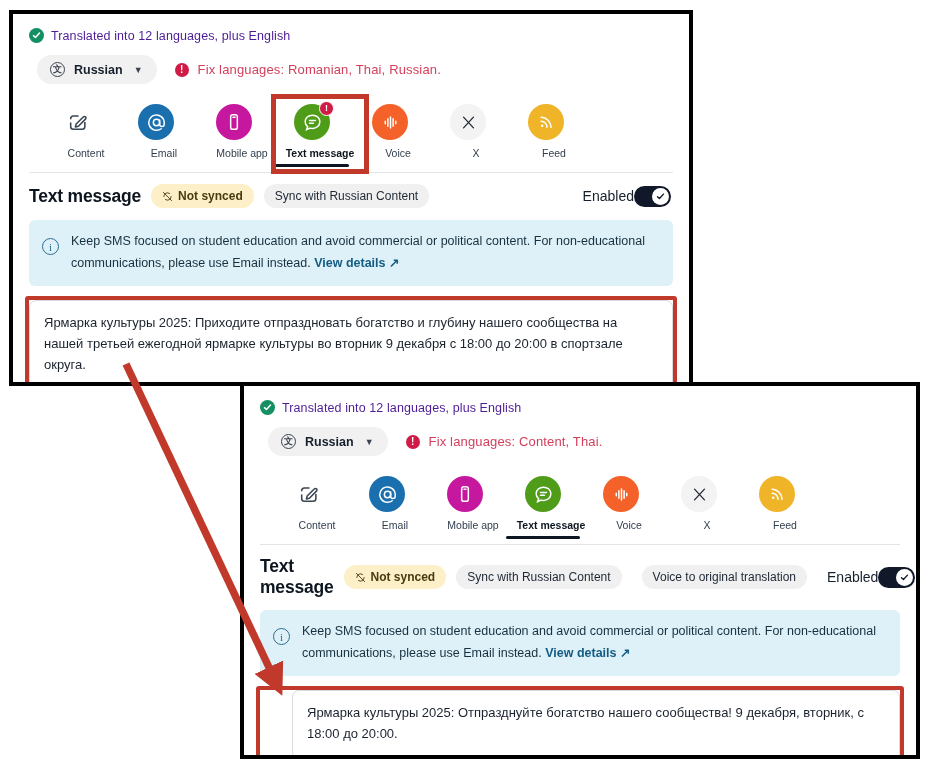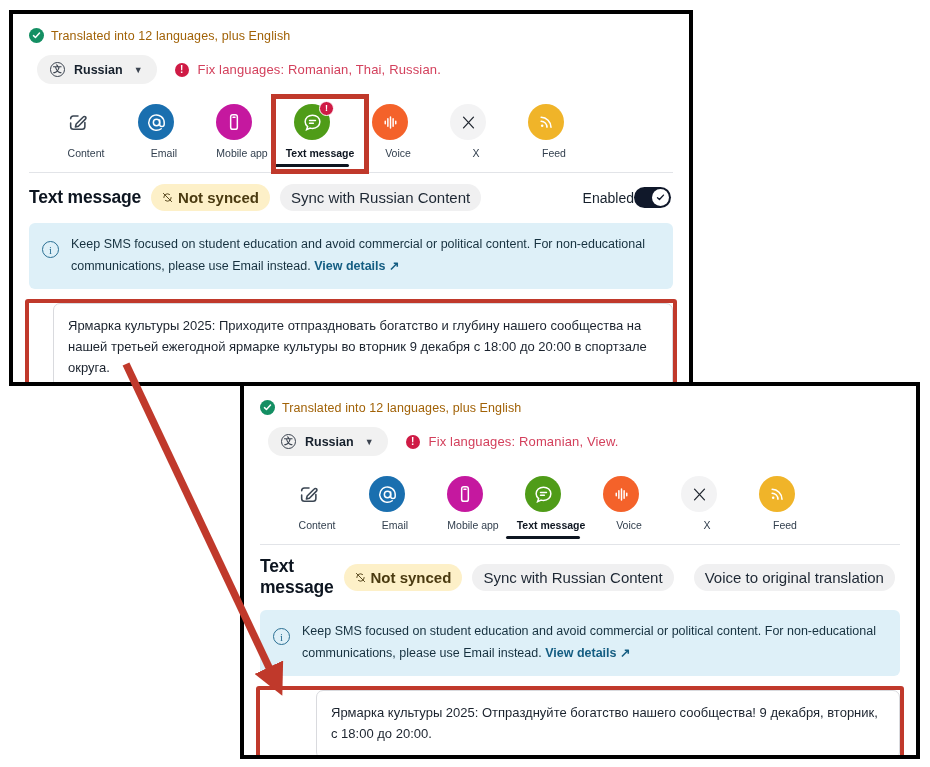--- a/index.html
+++ b/index.html
@@ -28,21 +28,21 @@
   .panel-inner { position: relative; width: 100%; height: 100%; background: #fff; padding: 0; }
 
   
   .trans-row { display: flex; align-items: center; gap: 7px; padding: 14px 0 0 16px; }
   .check-badge {
     width: 15px; height: 15px; border-radius: 50%;
     background: #148f63; display: inline-flex; align-items: center; justify-content: center;
     flex: 0 0 auto;
   }
   .check-badge svg { display: block; }
-  .trans-text { font-size: 12.5px; color: #a16207; letter-spacing: .1px; }
+  .trans-text { font-size: 12.5px; color: #4c1d95; letter-spacing: .1px; }
 
   
   .lang-row { display: flex; align-items: center; gap: 18px; padding: 12px 0 0 24px; }
   .lang-chip {
     display: inline-flex; align-items: center; gap: 9px;
     background: #f1f1f1; border-radius: 20px;
     padding: 7px 14px 7px 13px;
     font-size: 12.5px; font-weight: bold; color: #16202c;
     cursor: pointer; border: none;
     font-family: "Liberation Sans", sans-serif;
@@ -88,21 +88,21 @@
   }
   .hl-box {
     position: absolute; border: 5px solid #c0392b; pointer-events: none; z-index: 5;
   }
   .divider-line { height: 1px; background: #e2e4e8; margin: 6px 16px 0 16px; }
 
   
   .tm-head { display: flex; align-items: center; padding: 11px 16px 0 16px; gap: 10px; }
   .tm-title { font-size: 17.5px; font-weight: bold; color: #0d1520; letter-spacing: -.2px; }
   .pill {
-    border-radius: 16px; font-size: 15px; padding: 5px 11px; white-space: nowrap;
+    border-radius: 16px; font-size: 12px; padding: 5px 11px; white-space: nowrap;
     border: none; font-family: "Liberation Sans", sans-serif; cursor: pointer;
   }
   .pill-warn { background: #fdf0c8; color: #4a3a10; display: inline-flex; align-items: center; gap: 5px; font-weight: bold; }
   .pill-plain { background: #f0f0f1; color: #1d2733; }
   .vdiv { width: 1px; height: 22px; background: #dfe1e5; }
   .spacer { flex: 1 1 auto; }
   .enabled-grp { display: inline-flex; align-items: center; padding-right: 2px; }
   .enabled-lbl { font-size: 14px; color: #16202c; }
   .toggle {
     width: 37px; height: 21px; border-radius: 12px; background: #10182a;
@@ -120,21 +120,21 @@
   }
   .info-ico {
     width: 17px; height: 17px; border-radius: 50%; border: 1.4px solid #2a6f93;
     color: #2a6f93; font-size: 11px; display: flex; align-items: center; justify-content: center;
     flex: 0 0 auto; margin-top: 7px; font-family: "Liberation Serif", serif;
   }
   .info-txt { font-size: 12.5px; line-height: 1.75; color: #16313f; }
   .info-link { color: #145d82; font-weight: bold; text-decoration: none; cursor: pointer; }
 
   
-  .msg-outer { margin: 14px 16px 0 16px; position: relative; padding-left: 24px; }
+  .msg-outer { margin: 14px 16px 0 16px; position: relative; }
   .msg-box {
     border: 1.4px solid #d9dade; border-radius: 7px;
     padding: 11px 14px 14px 14px;
     font-size: 13px; line-height: 1.62; color: #1b232e;
     min-height: 70px; background: #fff;
   }
   .msg-hl {
     position: absolute; left: -4px; top: -4px; right: -4px; bottom: -4px;
     border: 4px solid #c0392b; border-radius: 3px; pointer-events: none;
   }
@@ -302,21 +302,21 @@
       <div class="lang-row">
         <button class="lang-chip">
           <span class="lang-glyph">文</span>
           <span>Russian</span>
           <span class="chev">▼</span>
         </button>
         <span class="fix-langs">
           <span class="err-dot">
               <i>!</i>
             </span>
-          <span class="fix-text">Fix languages: Romanian, View.</span>
+          <span class="fix-text">Fix languages: Content, Thai.</span>
         </span>
       </div>
 
       <div class="chan-wrap">
         <div class="chan-strip">
 
           <div class="chan">
             <div class="chan-ico" style="background:#ffffff">
               <svg width="22" height="22" viewBox="0 0 24 24" fill="none" stroke="#3b4653" stroke-width="1.7" stroke-linecap="round" stroke-linejoin="round">
                 <path d="M4 8.5a3 3 0 0 1 3-3h5"></path>

